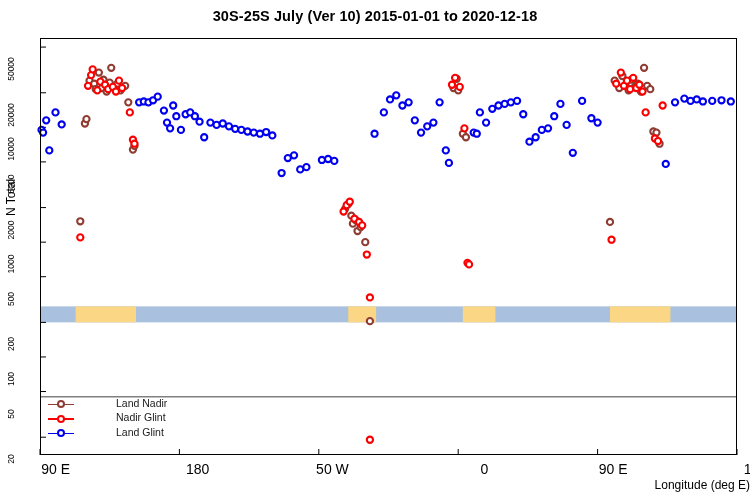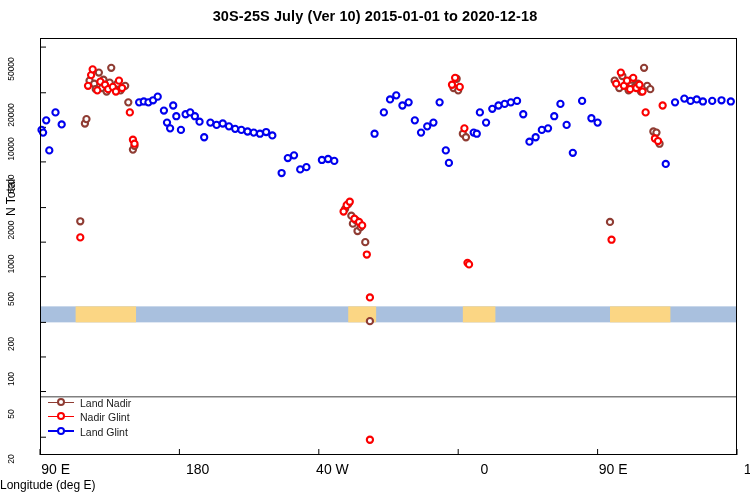--- a/index.html
+++ b/index.html
@@ -17,25 +17,25 @@
   #svg-layer{position:absolute;left:0;top:0;width:750px;height:500px;overflow:visible;}
 
   .tick-label-y{position:absolute;font-size:8.5px;text-align:right;
     transform-origin:100% 50%;transform:rotate(-90deg) translate(0,0);white-space:nowrap;}
 
   .tick-label-x{position:absolute;font-size:14px;text-align:right;white-space:nowrap;}
 
   #ylabel{position:absolute;left:-16px;top:50%;font-size:12px;white-space:nowrap;
     transform:rotate(-90deg) translateX(50%);transform-origin:center center;}
   #ylabel-holder{position:absolute;left:8px;top:0;width:20px;height:417px;}
-  #xlabel{position:absolute;left:0;top:478px;width:750px;text-align:left;font-size:12px;}
+  #xlabel{position:absolute;left:0;top:478px;width:750px;text-align:right;font-size:12px;}
 
   
   #legend{position:absolute;left:48px;top:396px;font-size:10.5px;line-height:14.4px;}
-  .legend-row{display:flex;align-items:flex-start;height:14.4px;}
+  .legend-row{display:flex;align-items:flex-end;height:14.4px;gap:36px;}
   .legend-mark{width:26px;height:12px;position:relative;margin-right:6px;flex:0 0 26px;}
   .legend-mark i{position:absolute;left:0;top:5.5px;width:26px;height:1.6px;display:block;}
   .legend-mark b{position:absolute;left:9px;top:2px;width:8px;height:8px;border-radius:50%;
     box-sizing:border-box;border-width:2.2px;border-style:solid;background:#fff;}
   .legend-text{color:#1a1a1a;}
 </style>
 </head>
 <body>
 
 <div id="plot-root">
@@ -294,17 +294,17 @@
     <div class="tick-label-y" style="width: 44px; left: 33px; top: 317.403px; transform: translateX(-100%) rotate(-90deg); transform-origin: 100% 50%; text-align: center; margin-left: -22px;">200</div>
     <div class="tick-label-y" style="width: 44px; left: 33px; top: 271.715px; transform: translateX(-100%) rotate(-90deg); transform-origin: 100% 50%; text-align: center; margin-left: -22px;">500</div>
     <div class="tick-label-y" style="width: 44px; left: 33px; top: 237.153px; transform: translateX(-100%) rotate(-90deg); transform-origin: 100% 50%; text-align: center; margin-left: -22px;">1000</div>
     <div class="tick-label-y" style="width: 44px; left: 33px; top: 202.591px; transform: translateX(-100%) rotate(-90deg); transform-origin: 100% 50%; text-align: center; margin-left: -22px;">2000</div>
     <div class="tick-label-y" style="width: 44px; left: 33px; top: 156.903px; transform: translateX(-100%) rotate(-90deg); transform-origin: 100% 50%; text-align: center; margin-left: -22px;">5000</div>
     <div class="tick-label-y" style="width: 44px; left: 33px; top: 122.341px; transform: translateX(-100%) rotate(-90deg); transform-origin: 100% 50%; text-align: center; margin-left: -22px;">10000</div>
     <div class="tick-label-y" style="width: 44px; left: 33px; top: 87.7793px; transform: translateX(-100%) rotate(-90deg); transform-origin: 100% 50%; text-align: center; margin-left: -22px;">20000</div>
     <div class="tick-label-y" style="width: 44px; left: 33px; top: 42.091px; transform: translateX(-100%) rotate(-90deg); transform-origin: 100% 50%; text-align: center; margin-left: -22px;">50000</div>
     <div class="tick-label-x" style="width: 60px; left: 10px; top: 461px;">90 E</div>
     <div class="tick-label-x" style="width: 60px; left: 149.4px; top: 461px;">180</div>
-    <div class="tick-label-x" style="width: 60px; left: 288.8px; top: 461px;">40 W</div>
+    <div class="tick-label-x" style="width: 60px; left: 288.8px; top: 461px;">50 W</div>
     <div class="tick-label-x" style="width: 60px; left: 428.2px; top: 461px;">0</div>
     <div class="tick-label-x" style="width: 60px; left: 567.6px; top: 461px;">90 E</div>
     <div class="tick-label-x" style="width: 60px; left: 707px; top: 461px;">180</div>
   </div>
 
 </body></html>

